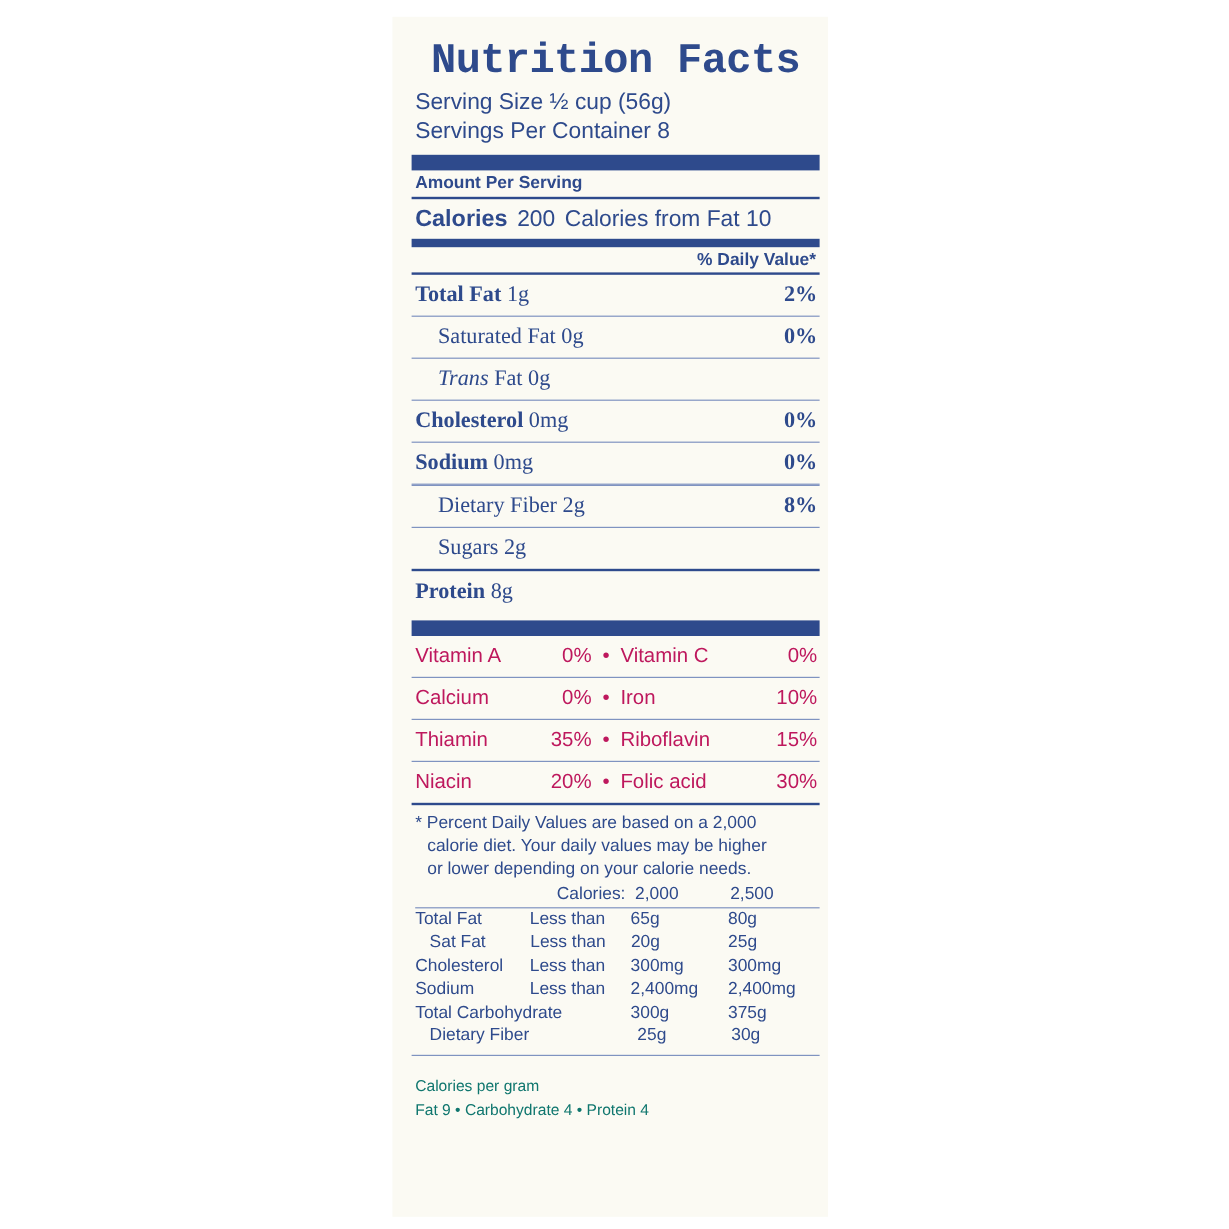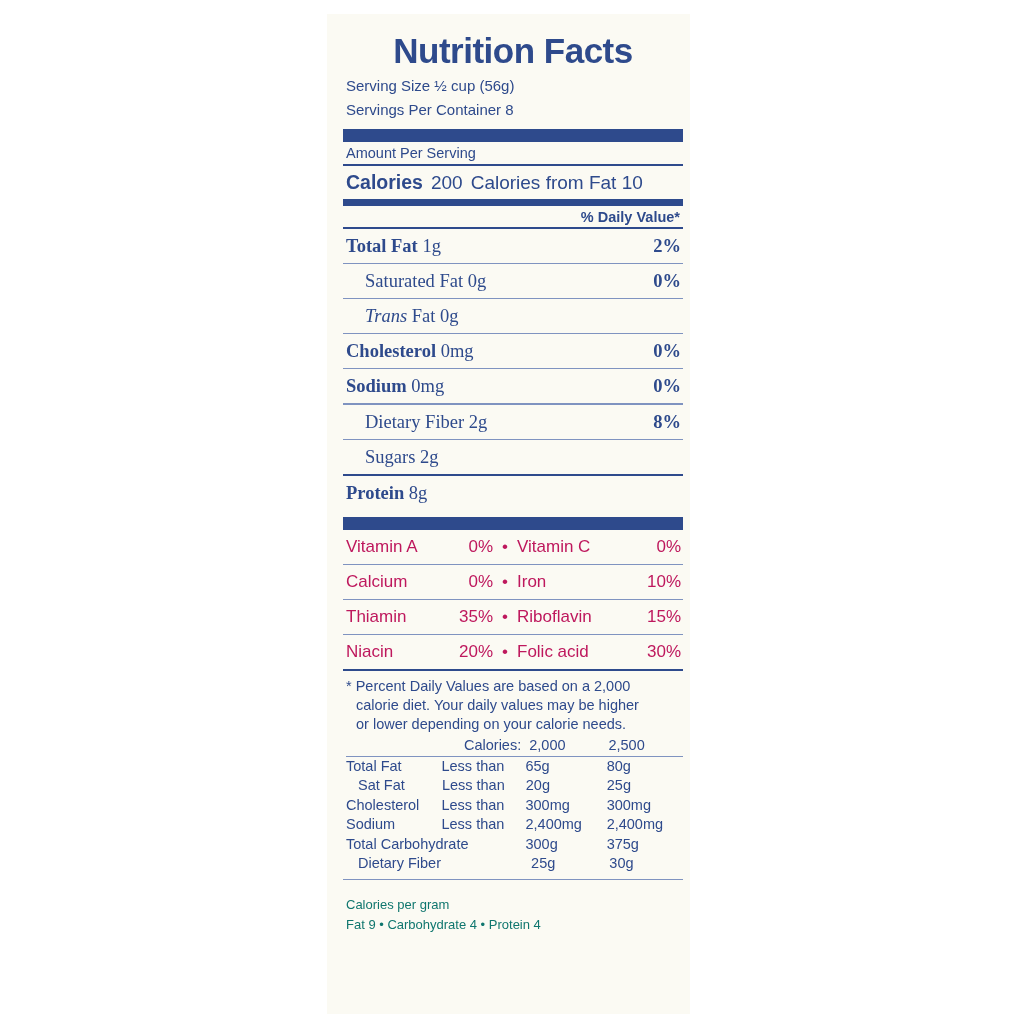--- a/index.html
+++ b/index.html
@@ -34,23 +34,24 @@
     font-family: "Liberation Sans", sans-serif;
   }
   .nf-title {
     font-size: 35px;
     font-weight: bold;
     letter-spacing: -0.5px;
     line-height: 42px;
     text-align: center;
     margin: 8px 0 2px 0;
     color: #2e4a8c;
+    font-family: Liberation Mono, monospace;
   }
   .serving-line {
-    font-size: 15px;
+    font-size: 19px;
     line-height: 24px;
     color: #2e4a8c;
     margin-left: 3px;
   }
   .bar-thick {
     height: 13px;
     background: #2e4a8c;
     margin-top: 7px;
   }
   .bar-med {
@@ -75,21 +76,21 @@
     color: #2e4a8c;
     font-family: Liberation Serif, serif;
   }
   .row .left { white-space: nowrap; }
   .row .right { font-weight: bold; white-space: nowrap; }
   .b { font-weight: bold; }
   .it { font-style: italic; }
   .indent { padding-left: 22px; gap: 48px; }
   .small-head {
     font-size: 14.5px;
-    font-weight: normal;
+    font-weight: bold;
     padding: 3px 3px 3px 3px;
     color: #2e4a8c;
   }
   .calories-row {
     display: flex;
     align-items: flex-end;
     font-size: 19px;
     padding: 5px 3px 5px 3px;
     gap: 8px;
   }

